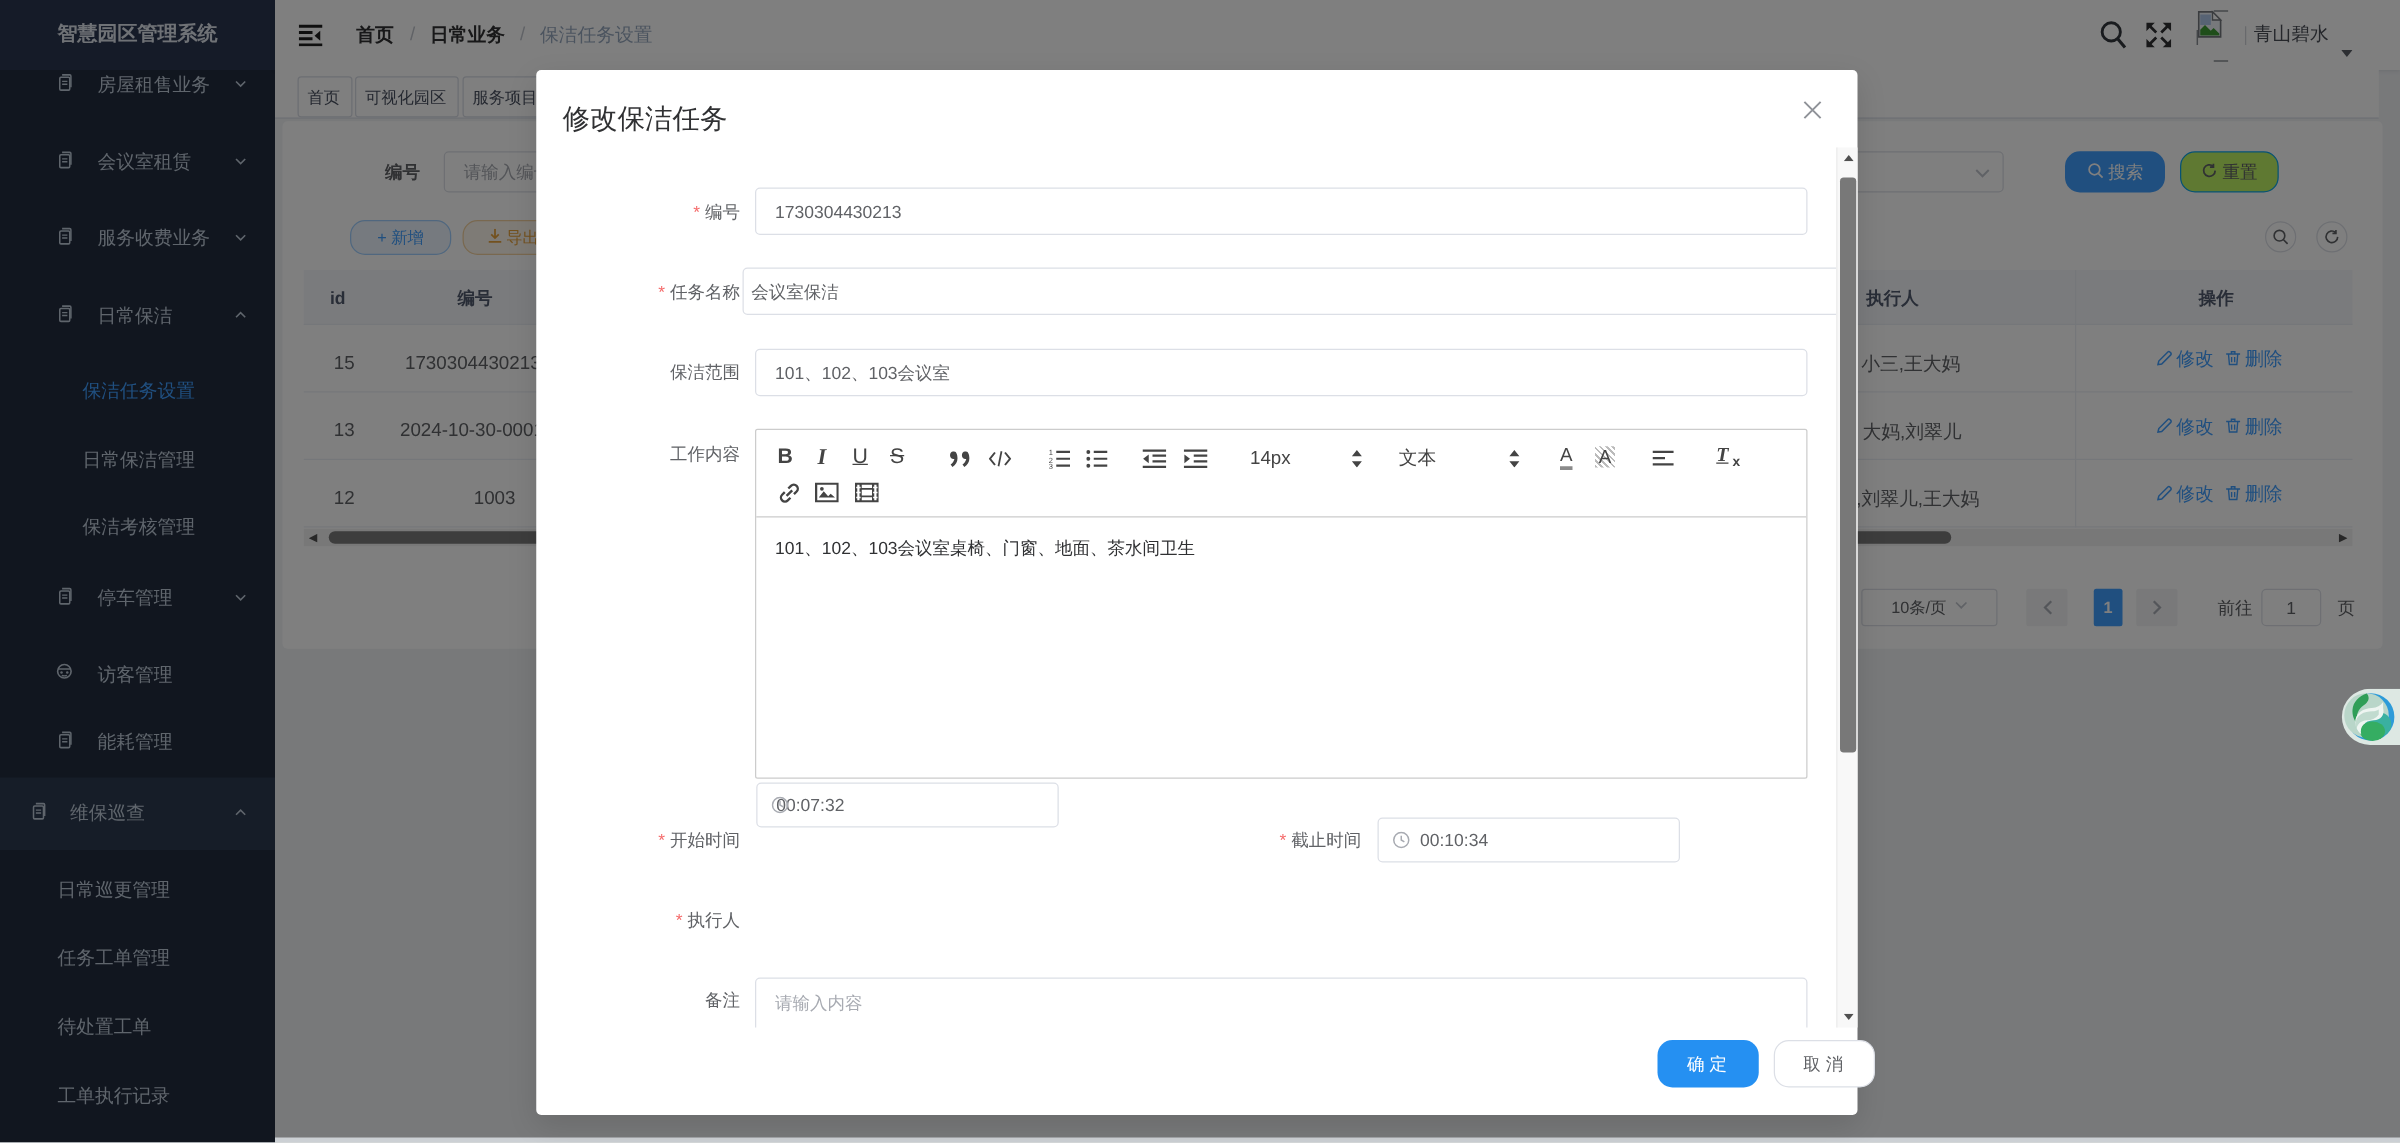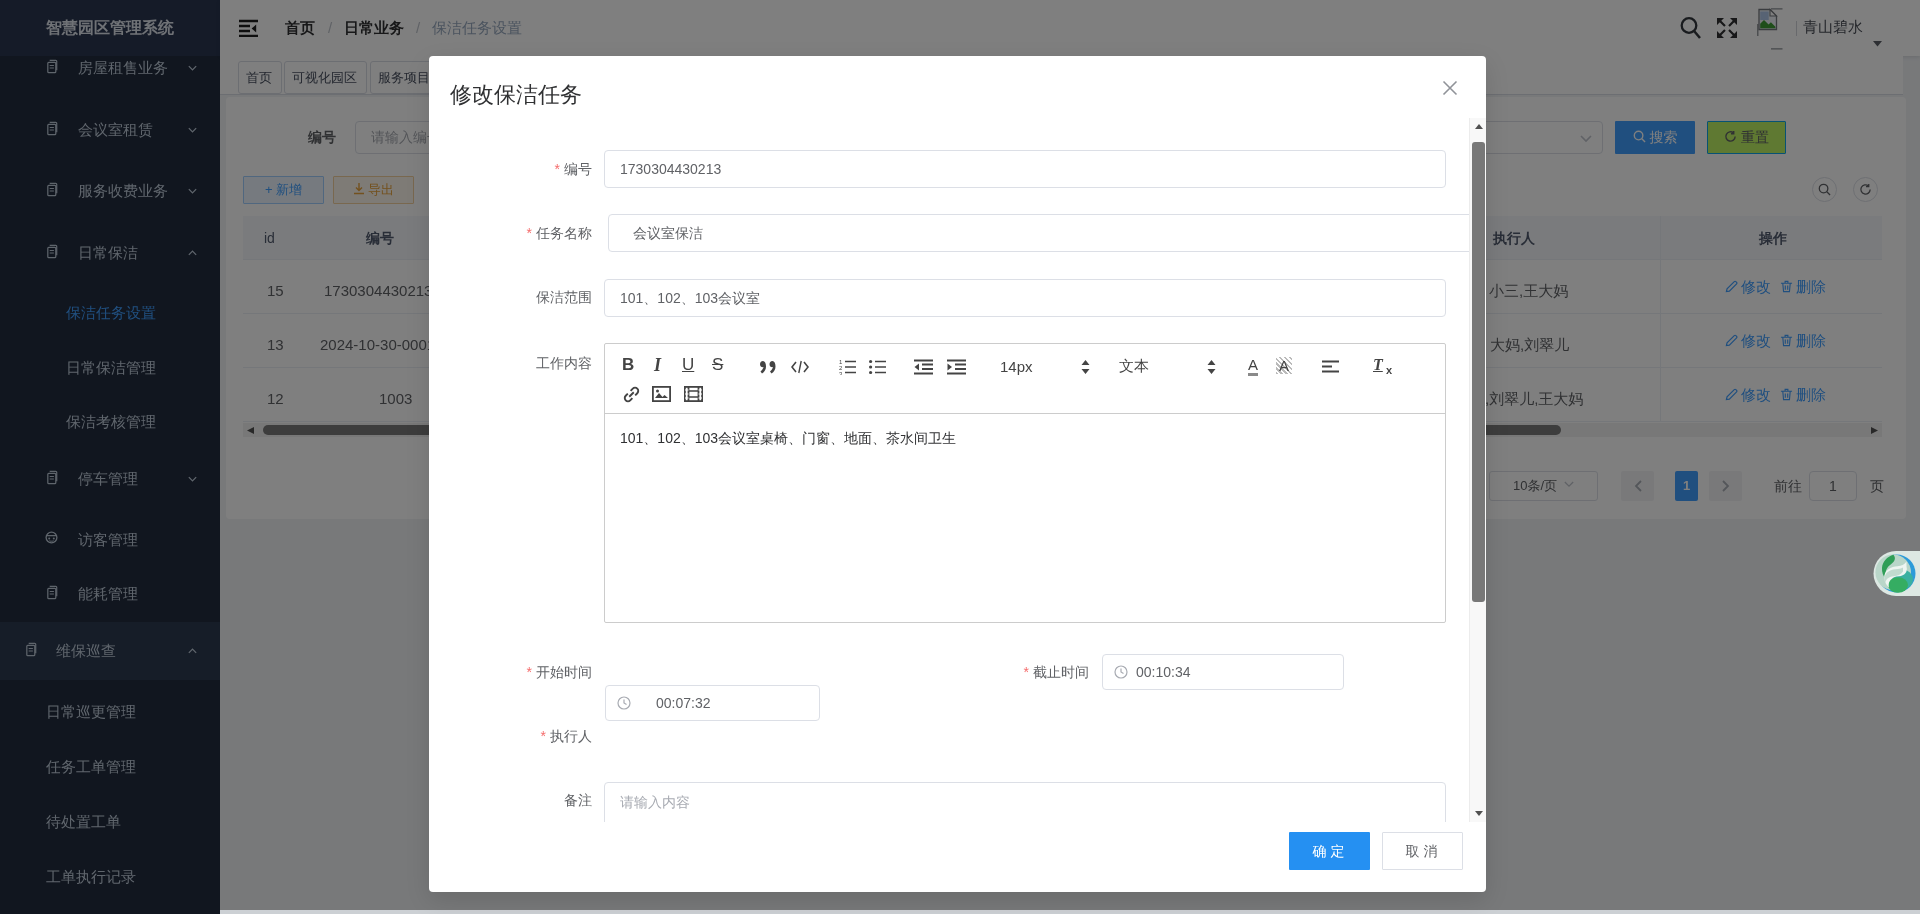--- a/index.html
+++ b/index.html
@@ -23,21 +23,21 @@
   #navbar { position:absolute; left:0; top:0; width:1700px; height:56px; background:#fff; box-shadow:0 1px 4px rgba(0,21,41,.12); }
   #tagsbar { position:absolute; left:0; top:56px; width:1683px; height:39px; background:#fff; border-bottom:1px solid #d8dce5; }
   .tag { position:absolute; top:5px; height:33px; line-height:31px; padding:0 7px; border:1px solid #d8dce5; background:#fff; color:#495060; font-size:13px; border-radius:3px; }
   #card { position:absolute; left:6px; top:97px; width:1680px; height:422px; background:#fff; border-radius:4px; }
   .crumb { position:absolute; top:19px; font-size:15px; color:#303133; }
   .crumb.light { color:#97a8be; }
   .crumb.sep { color:#c0c4cc; }
 
   
   .inp { position:absolute; border:1px solid #dcdfe6; border-radius:4px; background:#fff; }
-  .btn { position:absolute; border-radius:1px; font-size:14px; text-align:center; }
+  .btn { position:absolute; border-radius:12px; font-size:14px; text-align:center;margin-left:37px; }
 
   
   #overlay { position:absolute; left:0; top:0; width:1920px; height:914px; background:rgba(0,0,0,0.5); z-index:5; }
   #bottomstrip { position:absolute; left:220px; top:910px; width:1700px; height:4px; background:#ccd0d4; z-index:6; }
 
   
   #floatw { position:absolute; left:1873px; top:551px; width:47px; height:45px; z-index:7; }
 
   
   #modal { position:absolute; left:429px; top:56px; width:1057px; height:836px; background:#fff; border-radius:4px; box-shadow:0 8px 24px rgba(0,0,0,.12); z-index:10; }
@@ -229,21 +229,21 @@
           <path d="M9.5 9.5L13 13" stroke="#606266" stroke-width="1.4"></path>
         </svg>
       </div>
     <div class="abs" style="left:1627px;top:80px;width:25px;height:25px;border:1px solid #dcdfe6;border-radius:50%">
         <svg style="position:absolute;left:5px;top:5px" width="13" height="13" viewBox="0 0 14 14">
           <path d="M12 7a5 5 0 1 1-1.7-3.8M10.5 1v3h-3" fill="none" stroke="#606266" stroke-width="1.4"></path>
         </svg>
       </div>
 
     <div class="abs" style="left:17px;top:119px;width:1639px;height:44px;background:#f5f7fa;border-bottom:1px solid #ebeef5">
-      <span class="abs" style="left:21px;top:14px;font-size:14px;font-weight:normal;color:#515a6e">id</span>
+      <span class="abs" style="left:21px;top:14px;font-size:14px;font-weight:bold;color:#515a6e">id</span>
       <span class="abs" style="left:123px;top:14px;font-size:14px;font-weight:bold;color:#515a6e">编号</span>
       <span class="abs" style="left:1250px;top:14px;font-size:14px;font-weight:bold;color:#515a6e">执行人</span>
       <span class="abs" style="left:1516px;top:14px;font-size:14px;font-weight:bold;color:#515a6e">操作</span>
     </div>
     <div class="abs" style="left:1434px;top:119px;width:1px;height:206px;background:#ebeef5"></div>
     <div class="row abs" style="left:17px;top:163px;width:1639px;height:54px;border-bottom:1px solid #ebeef5">
       <span class="abs" style="left:24px;top:22px">15</span>
         <span class="abs" style="left:81px;top:22px">1730304430213</span>
       <span class="abs" style="left:1246px;top:22px">小三,王大妈</span>
       <span class="abs" style="left:1482px;top:18px;color:#409eff"><svg style="vertical-align:-1px;margin-right:3px" width="13" height="13" viewBox="0 0 14 14">
@@ -321,21 +321,21 @@
 
 <div id="modal">
   <div class="title">修改保洁任务</div>
   <div class="close"><svg width="16" height="16" viewBox="0 0 16 16">
         <path d="M1.5 1.5L14.5 14.5M14.5 1.5L1.5 14.5" stroke="#909399" stroke-width="1.6"></path>
       </svg></div>
   <div id="mbody">
     <div class="flabel" style="right:877px;top:42px;width:160px"><span class="req">*</span>编号</div>
     <div class="finput" style="left:175px;top:32px;width:842px;height:38px;line-height:36px;padding-left:15px">1730304430213</div>
     <div class="flabel" style="right:877px;top:106px;width:160px"><span class="req">*</span>任务名称</div>
-    <div class="finput" style="left:179px;top:96px;width:991px;height:38px;line-height:36px;padding-left:24px">会议室保洁</div>
+    <div class="finput" style="left:165px;top:96px;width:991px;height:38px;line-height:36px;padding-left:6px">会议室保洁</div>
     <div class="flabel" style="right:877px;top:170px;width:160px">保洁范围</div>
     <div class="finput" style="left:175px;top:161px;width:842px;height:38px;line-height:36px;padding-left:15px">101、102、103会议室</div>
     <div class="flabel" style="right:877px;top:236px;width:160px">工作内容</div>
     <div class="abs" style="left:175px;top:225px;width:842px;height:280px;border:1px solid #ccc;border-radius:2px">
       <div class="abs" style="left:0;top:0;width:840px;height:70px;border-bottom:1px solid #ccc;color:#444">
         <span class="ti" style="left:17px;top:11px;font-weight:bold;font-size:17px">B</span>
         <span class="ti" style="left:49px;top:11px;font-family:'Liberation Serif',serif;font-style:italic;font-weight:bold;font-size:18px">I</span>
         <span class="ti" style="left:77px;top:11px;font-size:17px;text-decoration:underline">U</span>
         <span class="ti" style="left:107px;top:11px;font-size:17px;text-decoration:line-through">S</span>
         <svg class="ti" style="left:155px;top:17px" width="16" height="13" viewBox="0 0 16 13">
@@ -394,21 +394,21 @@
         <svg class="ti" style="left:79px;top:42px" width="19" height="16" viewBox="0 0 19 16">
             <rect x="0.9" y="0.9" width="17.2" height="14.2" fill="none" stroke="#444" stroke-width="1.8"></rect>
             <path d="M4.5 1v14M14.5 1v14" stroke="#444" stroke-width="1.8"></path>
             <path d="M4.5 5h10M4.5 11h10" stroke="#444" stroke-width="1.4"></path>
             <path d="M1 4h3.5M1 8h3.5M1 12h3.5M14.5 4H18M14.5 8H18M14.5 12H18" stroke="#fff" stroke-width="1.1"></path>
           </svg>
       </div>
       <div class="abs" style="left:15px;top:86px;font-size:14px;color:#303133">101、102、103会议室桌椅、门窗、地面、茶水间卫生</div>
     </div>
     <div class="flabel" style="right:877px;top:545px;width:160px"><span class="req">*</span>开始时间</div>
-    <div class="finput" style="left:176px;top:567px;width:215px;height:36px;line-height:34px;padding-left:50px">00:07:32<svg class="abs" style="left:11px;top:10px" width="14" height="14" viewBox="0 0 14 14">
+    <div class="finput" style="left:176px;top:508px;width:242px;height:36px;line-height:34px;padding-left:15px">00:07:32<svg class="abs" style="left:11px;top:10px" width="14" height="14" viewBox="0 0 14 14">
           <circle cx="7" cy="7" r="6" fill="none" stroke="#a8abb2" stroke-width="1.2"></circle>
           <path d="M7 3.5V7l2.5 1.5" fill="none" stroke="#a8abb2" stroke-width="1.2"></path>
         </svg></div>
     <div class="flabel" style="right:380px;top:545px;width:160px"><span class="req">*</span>截止时间</div>
     <div class="finput" style="left:673px;top:536px;width:242px;height:36px;line-height:34px;padding-left:33px">00:10:34<svg class="abs" style="left:11px;top:10px" width="14" height="14" viewBox="0 0 14 14">
           <circle cx="7" cy="7" r="6" fill="none" stroke="#a8abb2" stroke-width="1.2"></circle>
           <path d="M7 3.5V7l2.5 1.5" fill="none" stroke="#a8abb2" stroke-width="1.2"></path>
         </svg></div>
     <div class="flabel" style="right:877px;top:609px;width:160px"><span class="req">*</span>执行人</div>
     <div class="flabel" style="right:877px;top:673px;width:160px">备注</div>

